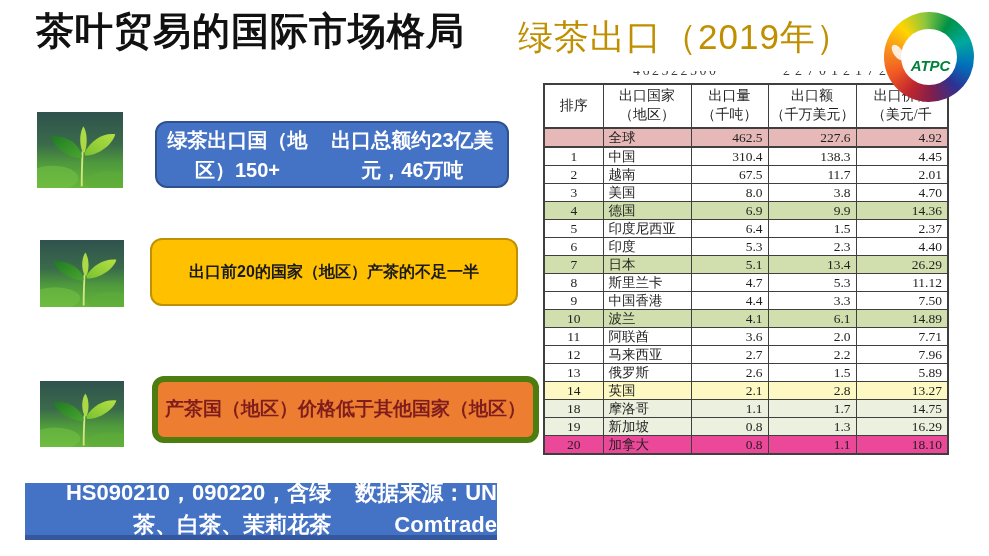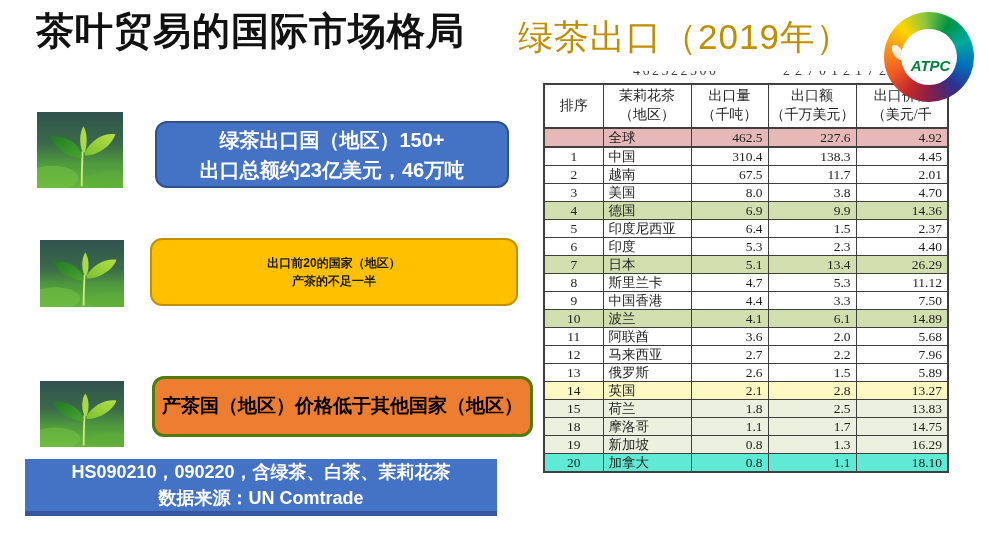--- a/index.html
+++ b/index.html
@@ -25,31 +25,31 @@
     text-shadow:0 0 2px #fff,0 0 2px #fff;margin-top:9px;}
 
   
   .tea-img{position:absolute;overflow:hidden;}
   .tea-img svg{display:block;width:100%;height:100%;}
   .tea1{left:37px;top:112px;width:86px;height:76px;}
   .tea2{left:40px;top:240px;width:84px;height:67px;}
   .tea3{left:40px;top:381px;width:84px;height:66px;}
 
   
-  .callout{position:absolute;display:flex;flex-direction:column;justify-content:center;
+  .callout{position:absolute;display:flex;justify-content:center;
     align-items:center;text-align:center;border-radius:12px;font-weight:600;line-height:1.5;}
   .box1{left:155px;top:121px;width:350px;height:63px;background:#4472C4;
         border:2px solid #2F528F;color:#fff;font-size:20px;}
   .box2{left:150px;top:238px;width:364px;height:64px;background:#FFC000;
-        border:2px solid #BF9000;color:#1a1a1a;font-size:12px;}
+        border:2px solid #BF9000;color:#1a1a1a;font-size:16px;}
   .box3{left:152px;top:376px;width:375px;height:55px;background:#ED7D31;
-        border:3px solid #4d7c0f;color:#000000;font-size:19px;}
-  .footerbox{left:25px;top:459px;width:472px;height:52px;background:#4472C4;
-        border:none;border-bottom:5px solid #35579E;color:#fff;font-size:18px;
-        border-radius:0;font-weight:600;line-height:1.45;}
+        border:6px solid #4d7c0f;color:#7f1d1d;font-size:19px;}
+  .footerbox{left:25px;top:483px;width:472px;height:52px;background:#4472C4;
+        border:none;border-bottom:5px solid #35579E;color:#fff;font-size:22px;
+        border-radius:0;font-weight:600;line-height:1.45;text-align:right;}
 
   
   .clip-num{position:absolute;top:71px;height:8px;overflow:hidden;
     font-family:"Liberation Serif","DejaVu Serif",serif;font-size:14px;color:#3c3c3c;}
   .clip-num>span{display:block;line-height:15px;margin-top:-8px;}
   .clip1{left:633px;width:84px;}
   .clip1>span{letter-spacing:2.5px;}
   .clip2{left:783px;width:134px;}
   .clip2>span{letter-spacing:5px;}
 
@@ -166,21 +166,21 @@
           <col class="c3">
           <col class="c4">
           <col class="c5">
         </colgroup>
       <thead>
         <tr>
           <th>
             <div>排序</div>
             </th>
           <th>
-            <div>茉莉花茶</div>
+            <div>出口国家</div>
               <div>（地区）</div>
             </th>
           <th>
             <div>出口量</div>
               <div>（千吨）</div>
             </th>
           <th>
             <div>出口额</div>
               <div>（千万美元）</div>
             </th>
@@ -266,21 +266,21 @@
       <td class="c-country">波兰</td>
       <td class="c-num">4.1</td>
       <td class="c-num">6.1</td>
       <td class="c-num">14.89</td>
     </tr>
           <tr style="background: rgb(255, 255, 255);">
       <td class="c-rank">11</td>
       <td class="c-country">阿联酋</td>
       <td class="c-num">3.6</td>
       <td class="c-num">2.0</td>
-      <td class="c-num">5.68</td>
+      <td class="c-num">7.71</td>
     </tr>
           <tr style="background: rgb(255, 255, 255);">
       <td class="c-rank">12</td>
       <td class="c-country">马来西亚</td>
       <td class="c-num">2.7</td>
       <td class="c-num">2.2</td>
       <td class="c-num">7.96</td>
     </tr>
           <tr style="background: rgb(255, 255, 255);">
       <td class="c-rank">13</td>
@@ -290,41 +290,34 @@
       <td class="c-num">5.89</td>
     </tr>
           <tr style="background: #fef9c3;">
       <td class="c-rank">14</td>
       <td class="c-country">英国</td>
       <td class="c-num">2.1</td>
       <td class="c-num">2.8</td>
       <td class="c-num">13.27</td>
     </tr>
           <tr style="background: rgb(235, 241, 222);">
-      <td class="c-rank">15</td>
-      <td class="c-country">荷兰</td>
-      <td class="c-num">1.8</td>
-      <td class="c-num">2.5</td>
-      <td class="c-num">13.83</td>
-    </tr>
-          <tr style="background: rgb(235, 241, 222);">
       <td class="c-rank">18</td>
       <td class="c-country">摩洛哥</td>
       <td class="c-num">1.1</td>
       <td class="c-num">1.7</td>
       <td class="c-num">14.75</td>
     </tr>
           <tr style="background: rgb(235, 241, 222);">
       <td class="c-rank">19</td>
       <td class="c-country">新加坡</td>
       <td class="c-num">0.8</td>
       <td class="c-num">1.3</td>
       <td class="c-num">16.29</td>
     </tr>
-          <tr style="background: #5eead4; padding-left: 18px;">
+          <tr style="background: #ec4899; padding-left: 18px;">
       <td class="c-rank">20</td>
       <td class="c-country">加拿大</td>
       <td class="c-num">0.8</td>
       <td class="c-num">1.1</td>
       <td class="c-num">18.10</td>
     </tr>
         </tbody>
     </table>
   </div>
 

